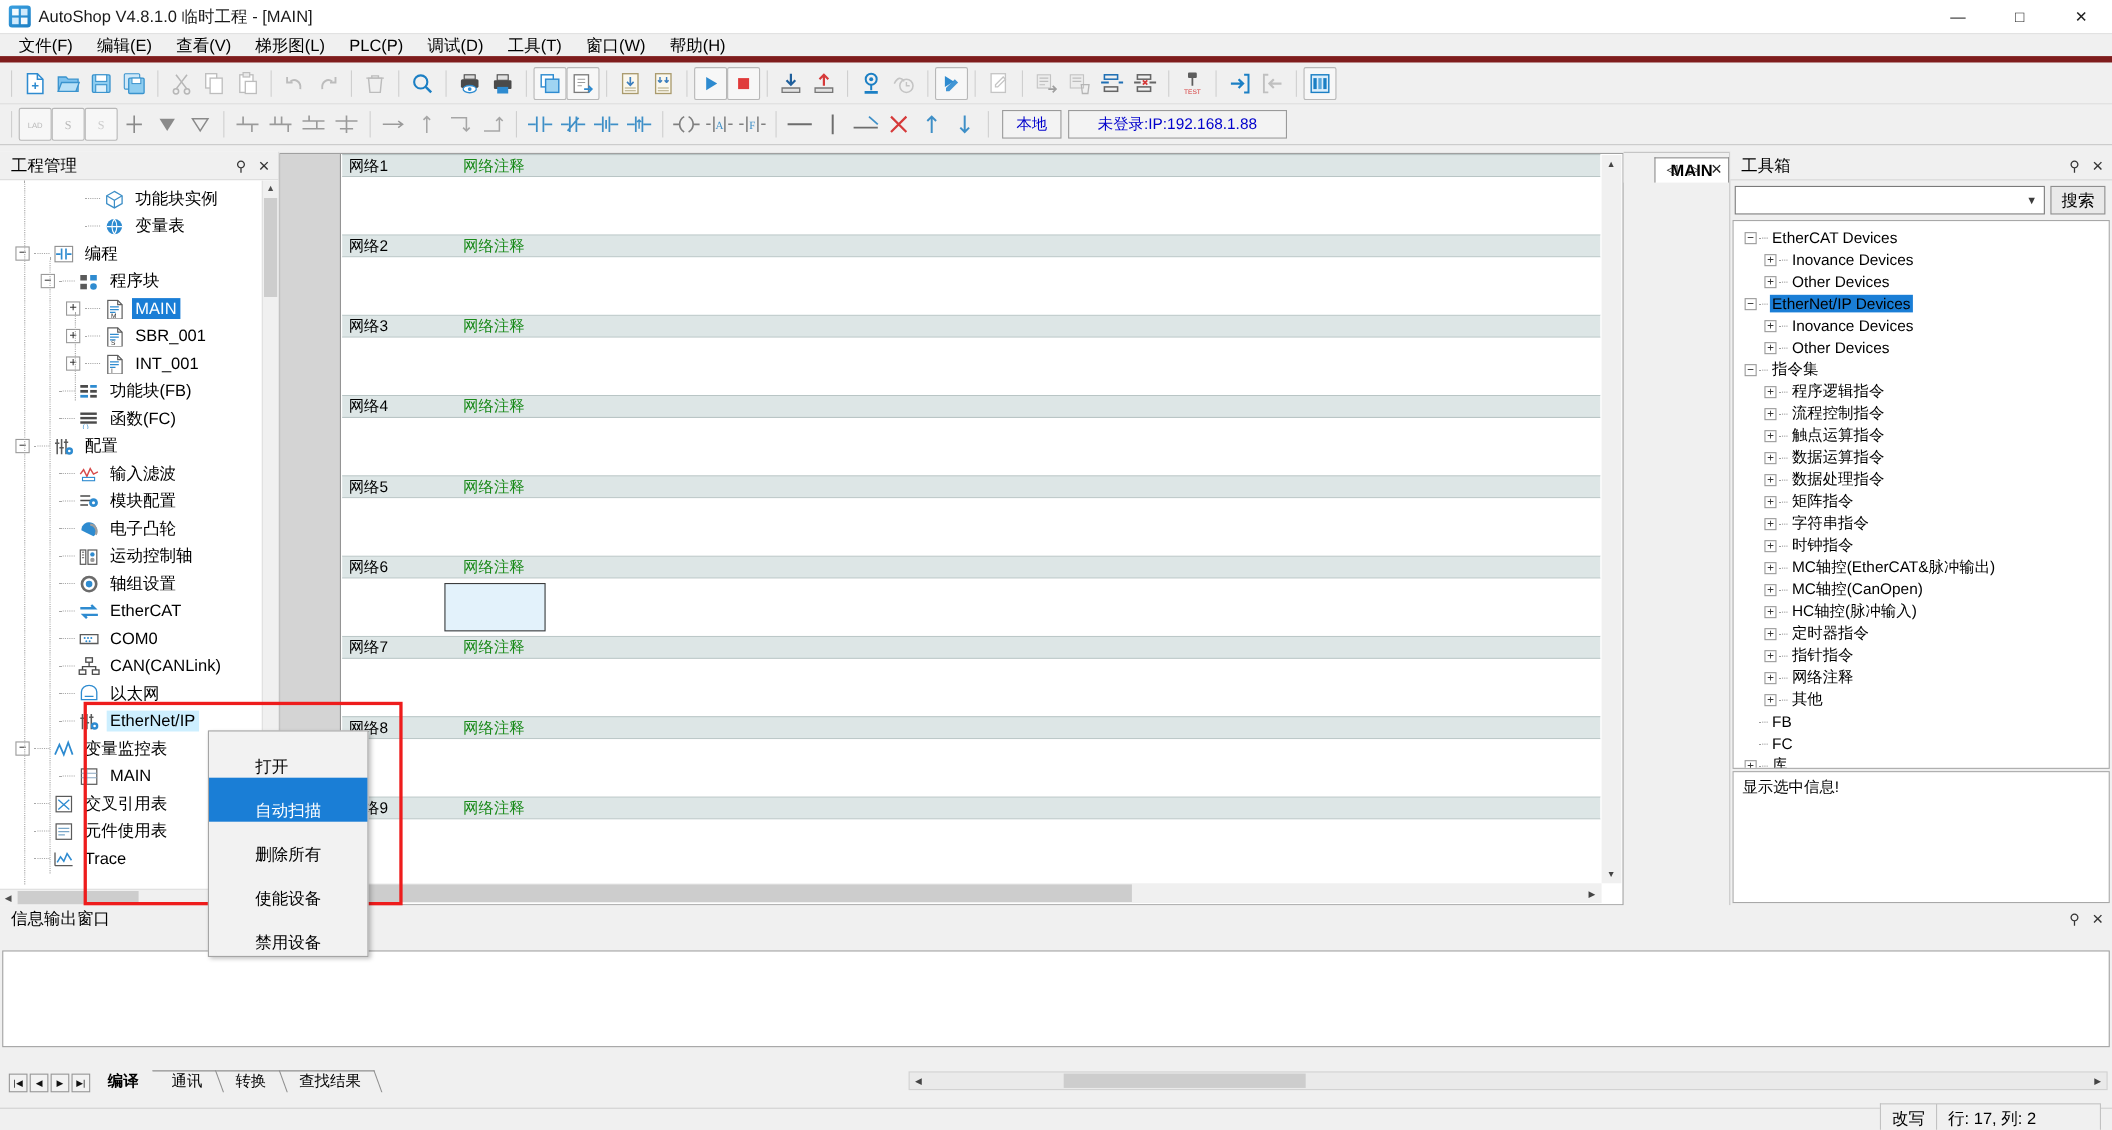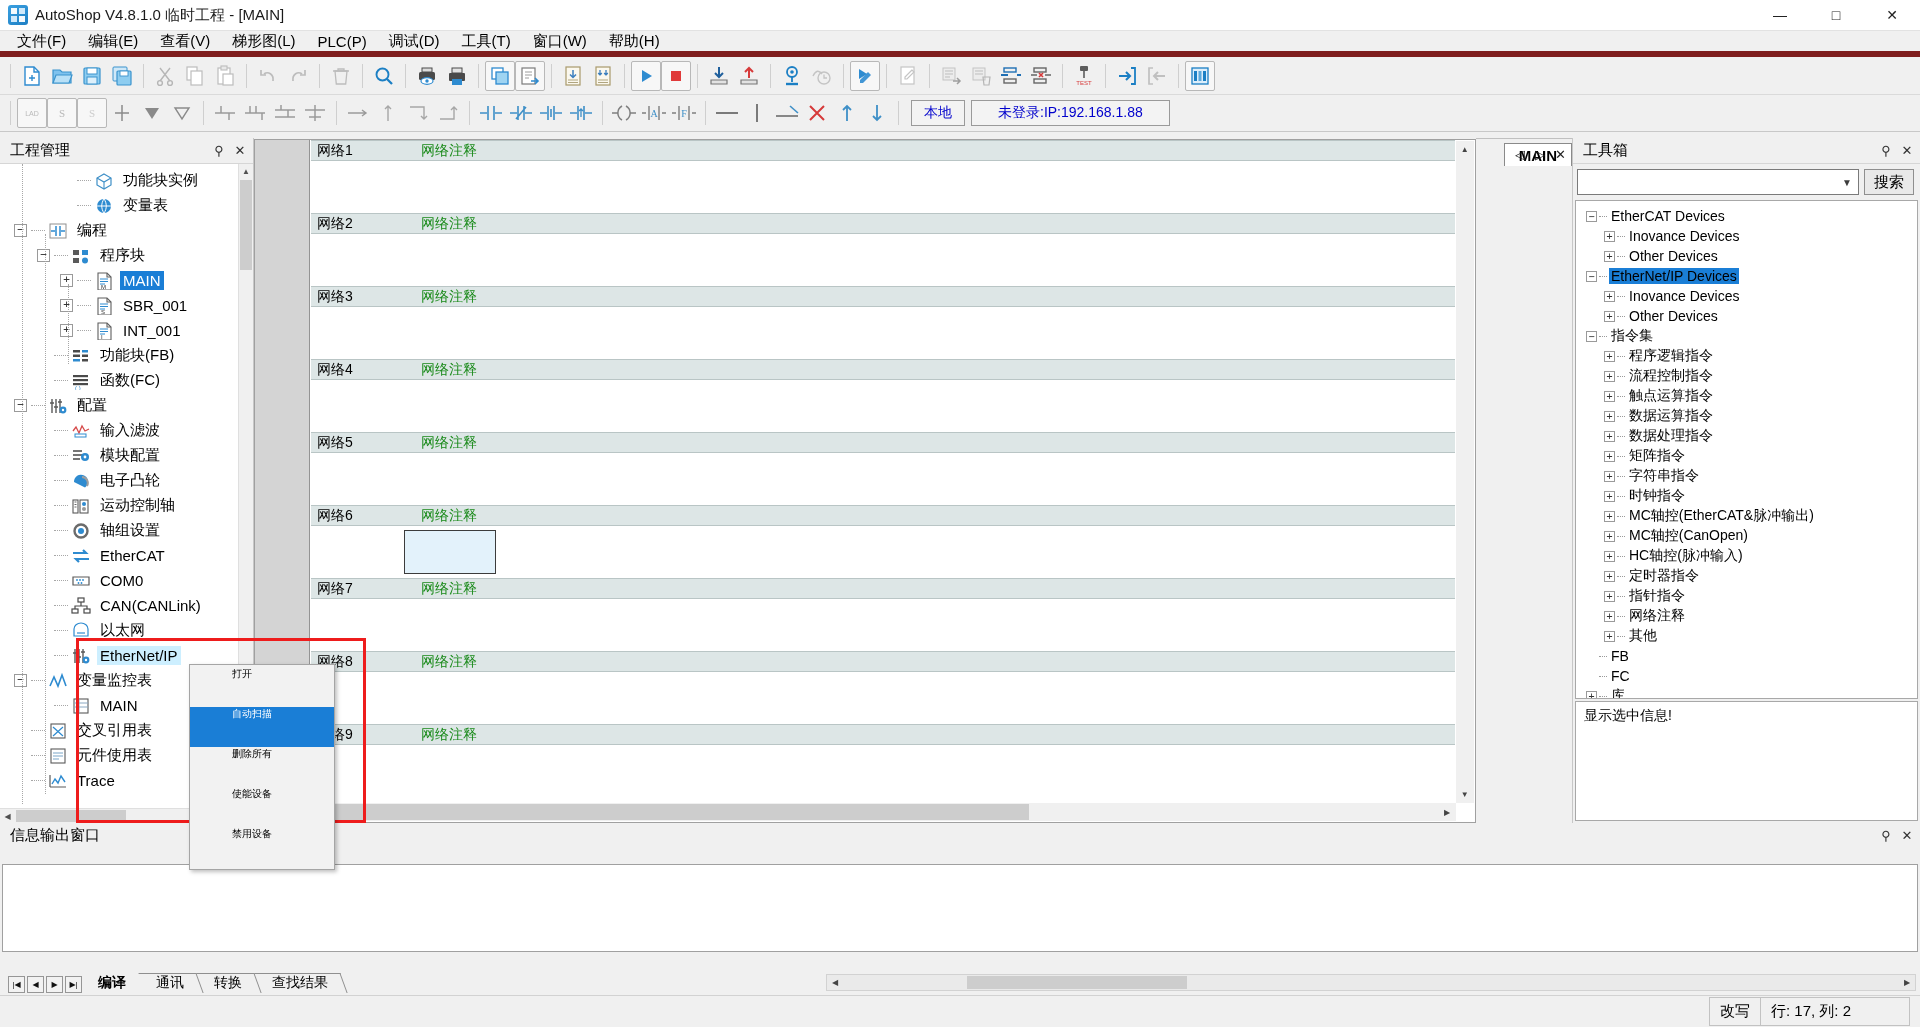--- a/index.html
+++ b/index.html
@@ -207,35 +207,35 @@
   }
   .otab.active { font-weight: bold; }
   .otab.active .skew { border-left: 1px solid #8f8f8f; background: #fff; z-index: -1; }
   .out-hscroll { position: absolute; right: 4px; bottom: 2px; width: 1090px; height: 17px; background: #eaeaea;
                  border: 1px solid #d2d2d2; display:flex; align-items:center; }
   .out-hscroll .thumb { position: absolute; left: 140px; width: 220px; top: 1px; bottom: 1px; background: #cdcdcd; }
   .out-hscroll .arr { width: 16px; text-align: center; font-size: 8px; color: #444; }
 
   
   .statusbar {
-    position: absolute; left: 0; right: 0; bottom: 0; height: 32px;
+    position: absolute; left: 0; right: 0; bottom: 0; height: 20px;
     background: #f0f0f0; border-top: 1px solid #d2d2d2; display: flex;
     align-items: center; justify-content: flex-end; padding-right: 10px; gap: 0;
   }
   .sb-cell { border: 1px solid #c2c2c2; border-right: none; padding: 4px 10px; font-size: 15px; color: #000; background: #f0f0f0; }
   .sb-cell:last-child { border-right: 1px solid #c2c2c2; min-width: 150px; }
 
   
   #ctxmenu {
     position: absolute; left: 189px; top: 664px; width: 146px;
     background: #f2f2f2; border: 1px solid #a5a5a5; z-index: 60;
     box-shadow: 2px 2px 4px rgba(0,0,0,0.25);
     padding: 2px 0;
   }
-  .ctx-item { height: 40px; display: flex; align-items: flex-start; padding-left: 42px; font-size: 10px; color: #000; }
+  .ctx-item { height: 40px; display: flex; align-items: flex-end; padding-left: 42px; font-size: 15px; color: #000; }
   .ctx-item.hl { background: #1a7ed6; color: #fff; }
 
   
   #redbox {
     position: absolute; left: 76px; top: 638px; width: 290px; height: 185px;
     border: 3px solid #ee1c1c; z-index: 55; pointer-events: none;
   }
 
   .ico { display:block; }
 </style>

